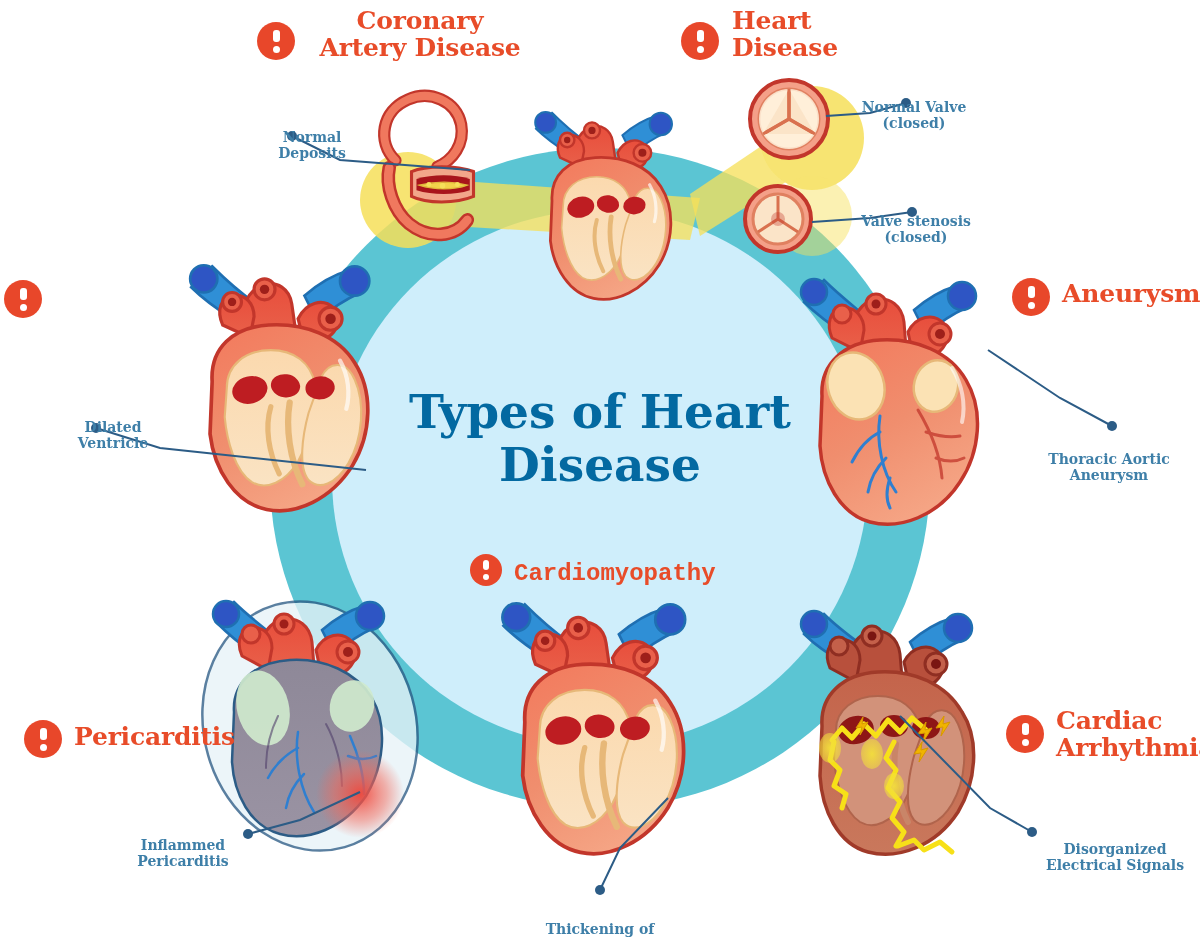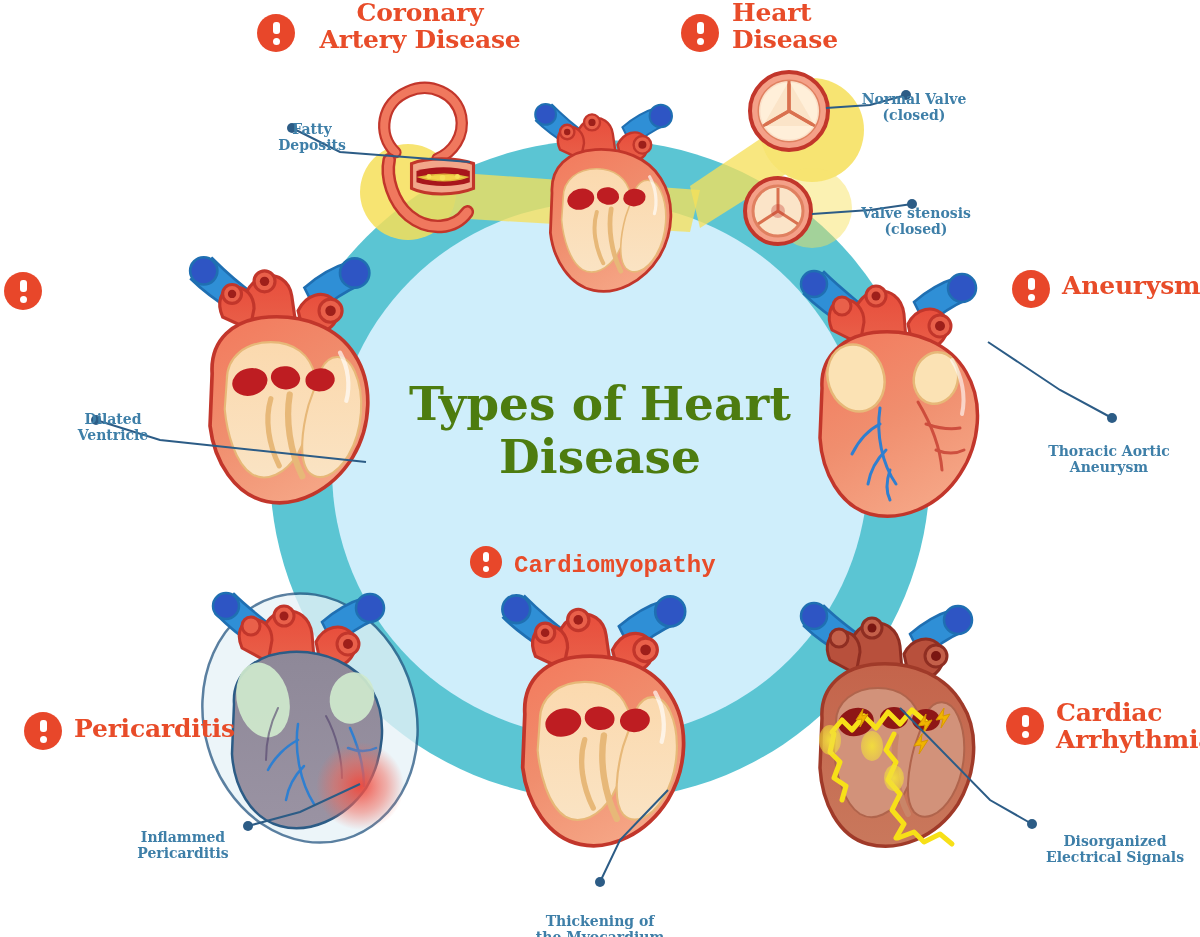--- a/index.html
+++ b/index.html
@@ -1,21 +1,21 @@
 <!DOCTYPE html>
 <html><head>
 <meta charset="utf-8">
 <style>
   html,body{margin:0;padding:0;}
   body{
     width:1200px;height:937px;position:relative;overflow:hidden;
     background:#ffffff;
     font-family:"Liberation Sans", sans-serif;
   }
-  #stage{position:absolute;left:0;top:0;width:1200px;height:809px;}
+  #stage{position:absolute;left:0;top:8px;width:1200px;height:809px;}
   svg.layer{position:absolute;left:0;top:0;width:1200px;height:937px;}
 
   
   .disease-label{
     position:absolute;
     font-family:"DejaVu Serif","Liberation Serif",serif;
     font-weight:bold;
     color:#E84C29;
     font-size:25px;
     line-height:1.06;
@@ -29,21 +29,21 @@
     color:#3E7FA8;
     font-size:14px;
     line-height:1.12;
     white-space:pre-line;
     margin-top:28px;
   }
   .center-title{
     position:absolute;
     font-family:"DejaVu Serif","Liberation Serif",serif;
     font-weight:bold;
-    color:#4d7c0f;
+    color:#0369a1;
     font-size:47px;
     line-height:1.12;
     text-align:center;
     white-space:pre-line;
   }
   .center-sub{
     position:absolute;
     font-family:Liberation Mono, monospace;
     font-weight:bold;
     color:#E84C29;
@@ -344,21 +344,21 @@
   <div class="badge" style="left:1006px;top:707px;"></div>
   <div class="disease-label" style="left:1056px;top:700px;width:150px;text-align:left;">Cardiac
 Arrhythmia</div>
 
   <div class="center-title" style="left:380px;top:378px;width:440px;">Types of Heart
 Disease</div>
 
   <div class="badge small" style="left:470px;top:546px;"></div>
   <div class="center-sub" style="left:514px;top:552px;">Cardiomyopathy</div>
 
-  <div class="anno" style="left:262px;top:94px;width:100px;text-align:center;">Fatty
+  <div class="anno" style="left:262px;top:94px;width:100px;text-align:center;">Normal
 Deposits</div>
 
   <div class="anno" style="left:844px;top:64px;width:140px;text-align:center;">Normal Valve
 (closed)</div>
 
   <div class="anno" style="left:846px;top:178px;width:140px;text-align:center;">Valve stenosis
 (closed)</div>
 
   <div class="anno" style="left:58px;top:384px;width:110px;text-align:center;">Dilated
 Ventricle</div>

